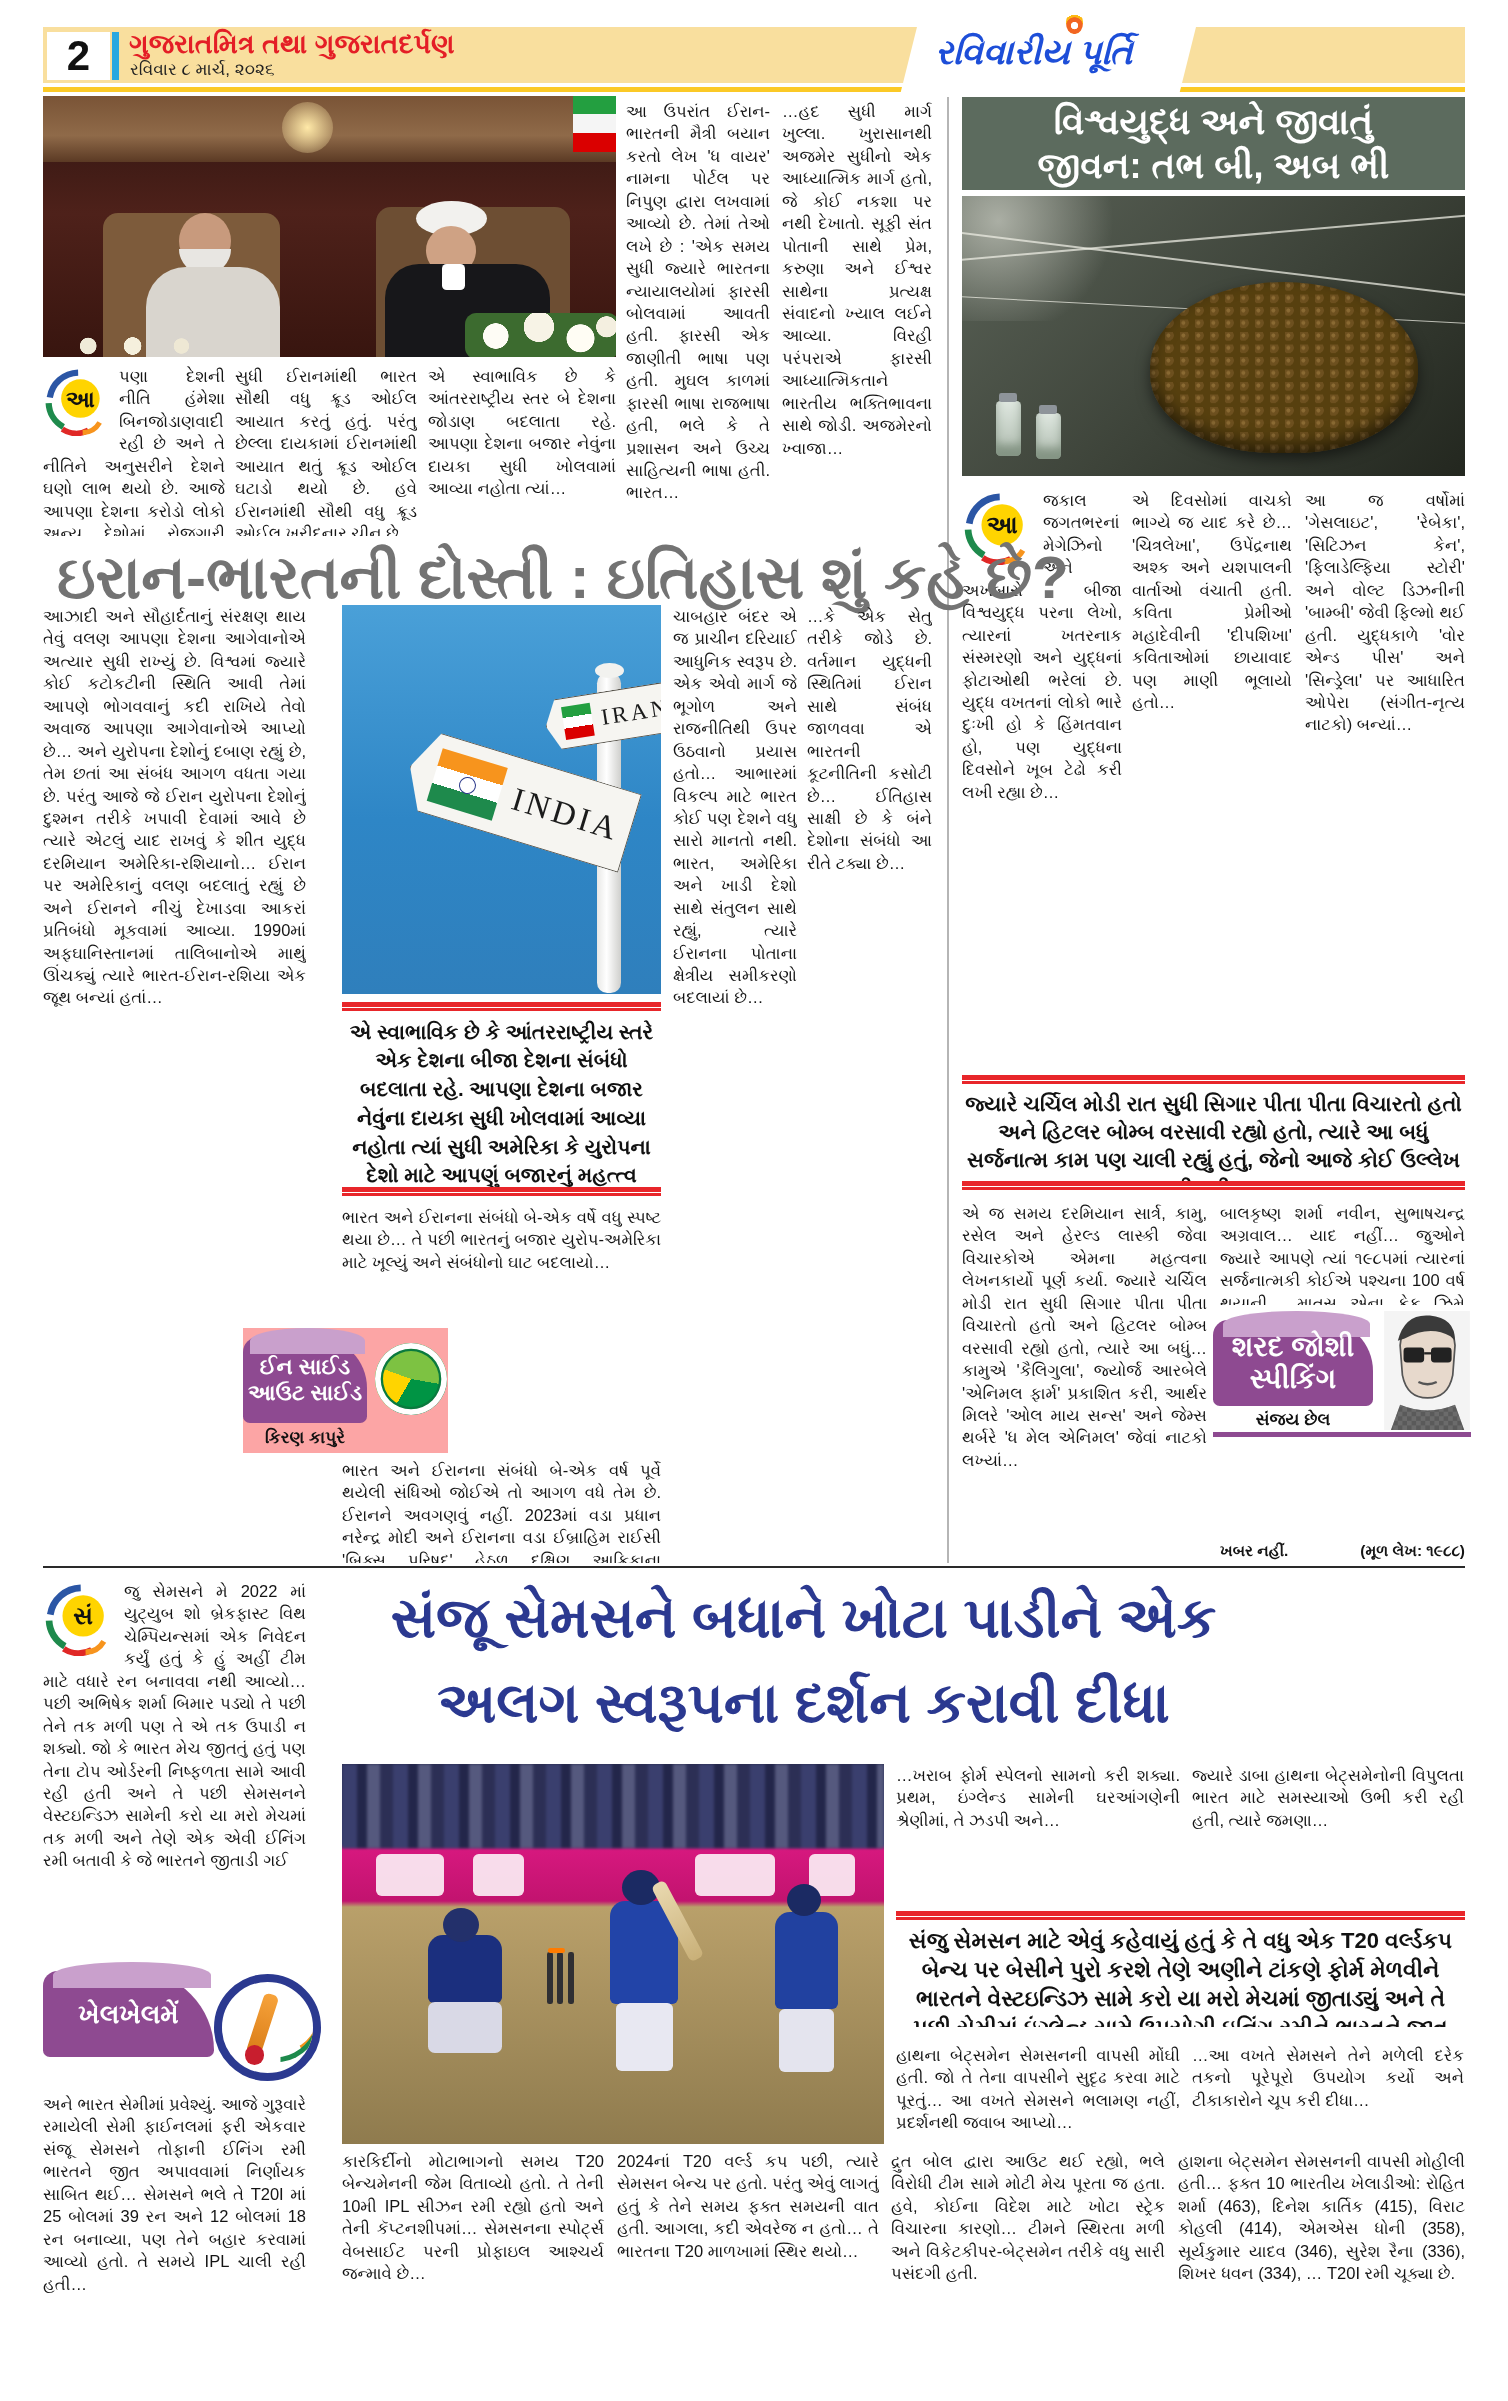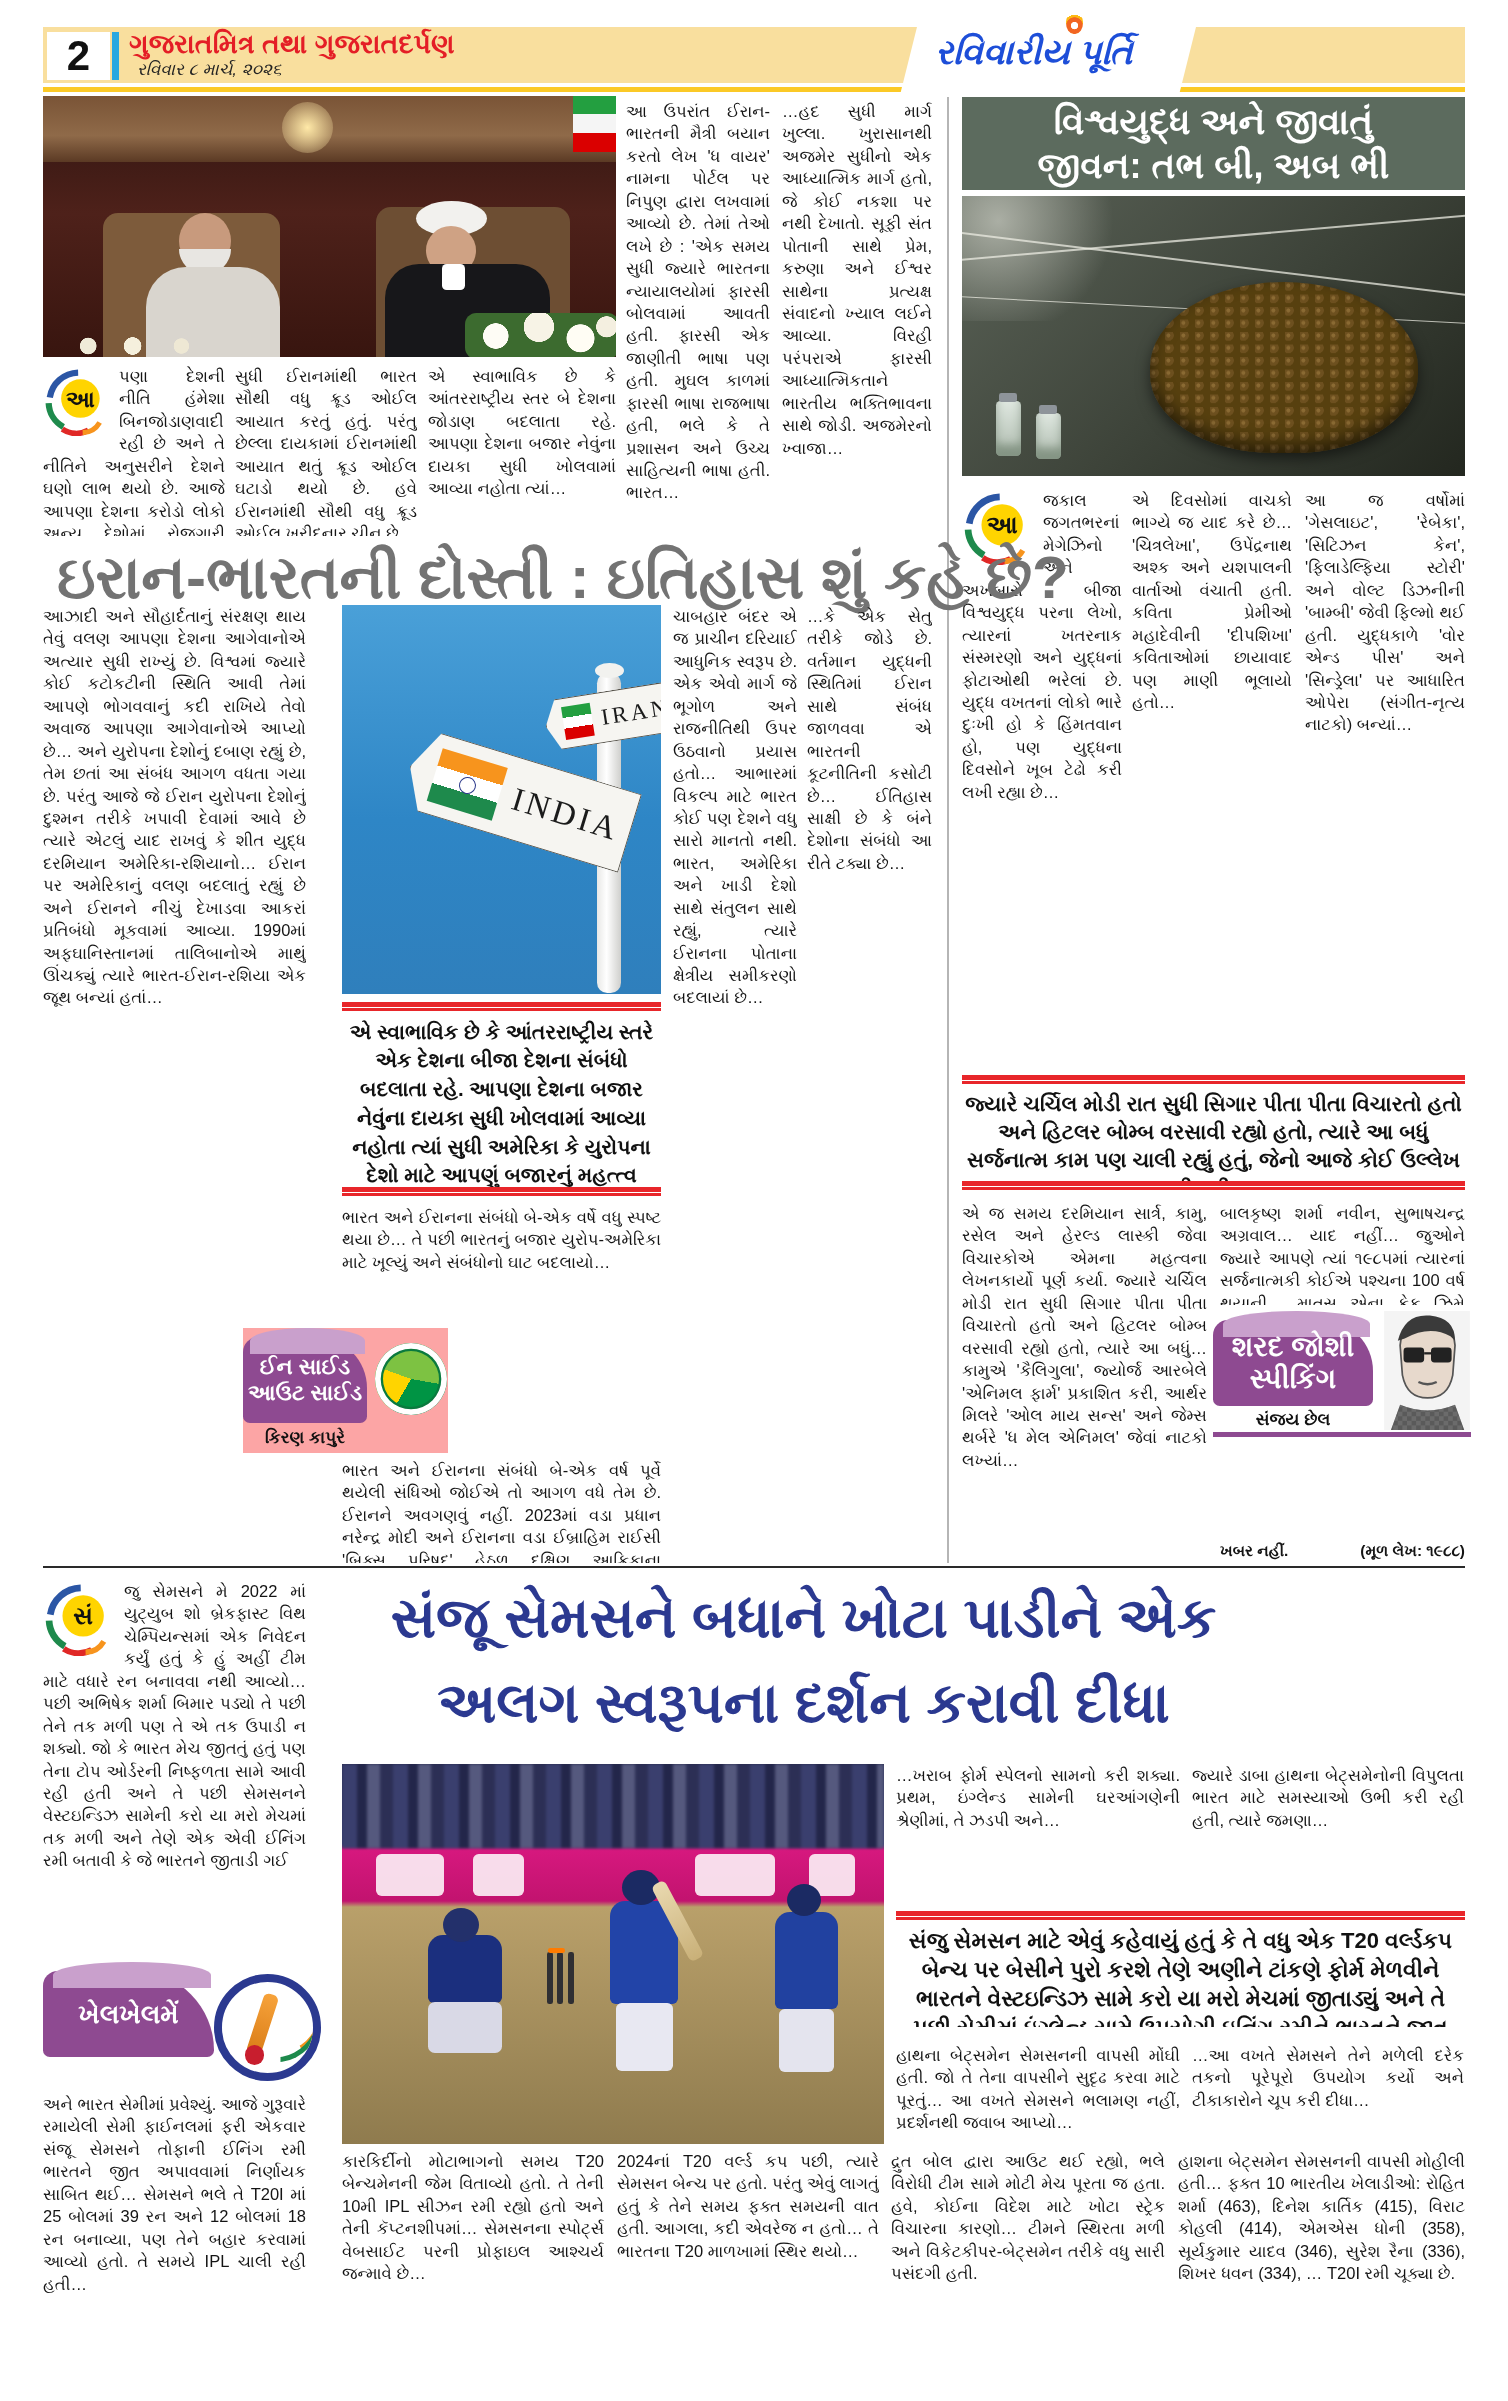--- a/index.html
+++ b/index.html
@@ -79,21 +79,21 @@
 </head>
 <body>
 
 <div class="page">
 
   <div class="abs hband" style="left:43px;top:27px;width:1422px;height:56px;"></div>
   <div class="abs goldline" style="left:43px;top:87px;width:1422px;height:5.1px;"></div>
   <div class="abs pagenum" style="left:47px;top:32px;width:63px;height:48px;">2</div>
   <div class="abs bluebar" style="left:112px;top:32px;width:6.8px;height:48px;"></div>
   <div class="abs papername" style="left:129px;top:28.5px;">ગુજરાતમિત્ર તથા ગુજરાતદર્પણ</div>
-  <div class="abs dateline" style="left:137px;top:60px;font-style:italic;">રવિવાર ૮ માર્ચ, ૨૦૨૬</div>
+  <div class="abs dateline" style="left:130px;top:60px;">રવિવાર ૮ માર્ચ, ૨૦૨૬</div>
   <div class="abs masthead" style="left:911px;top:8px;width:279px;height:86px;"></div>
   <div class="abs flame" style="left:1066px;top:10.3px;"></div>
   <div class="abs masthead-text" style="left:935px;top:33px;">રવિવારીય પૂર્તિ</div>
 
   <div class="abs vdiv" style="left:947px;top:97px;width:1.7px;height:1466px;"></div>
 
   <div class="abs photo modi-photo" style="left:43px;top:96px;width:573px;height:261px;">
     <div class="ceiling"></div>
     <div class="abs" style="left:239px;top:5.7px;width:51px;height:51px;border-radius:50%;background:radial-gradient(circle,#ffe9a8,rgba(255,233,168,0));"></div>
     <div class="abs" style="left:530px;top:0;width:43px;height:56px;background:linear-gradient(#239f40 0 33%,#f5f5f5 33% 66%,#da0000 66%);"></div>

